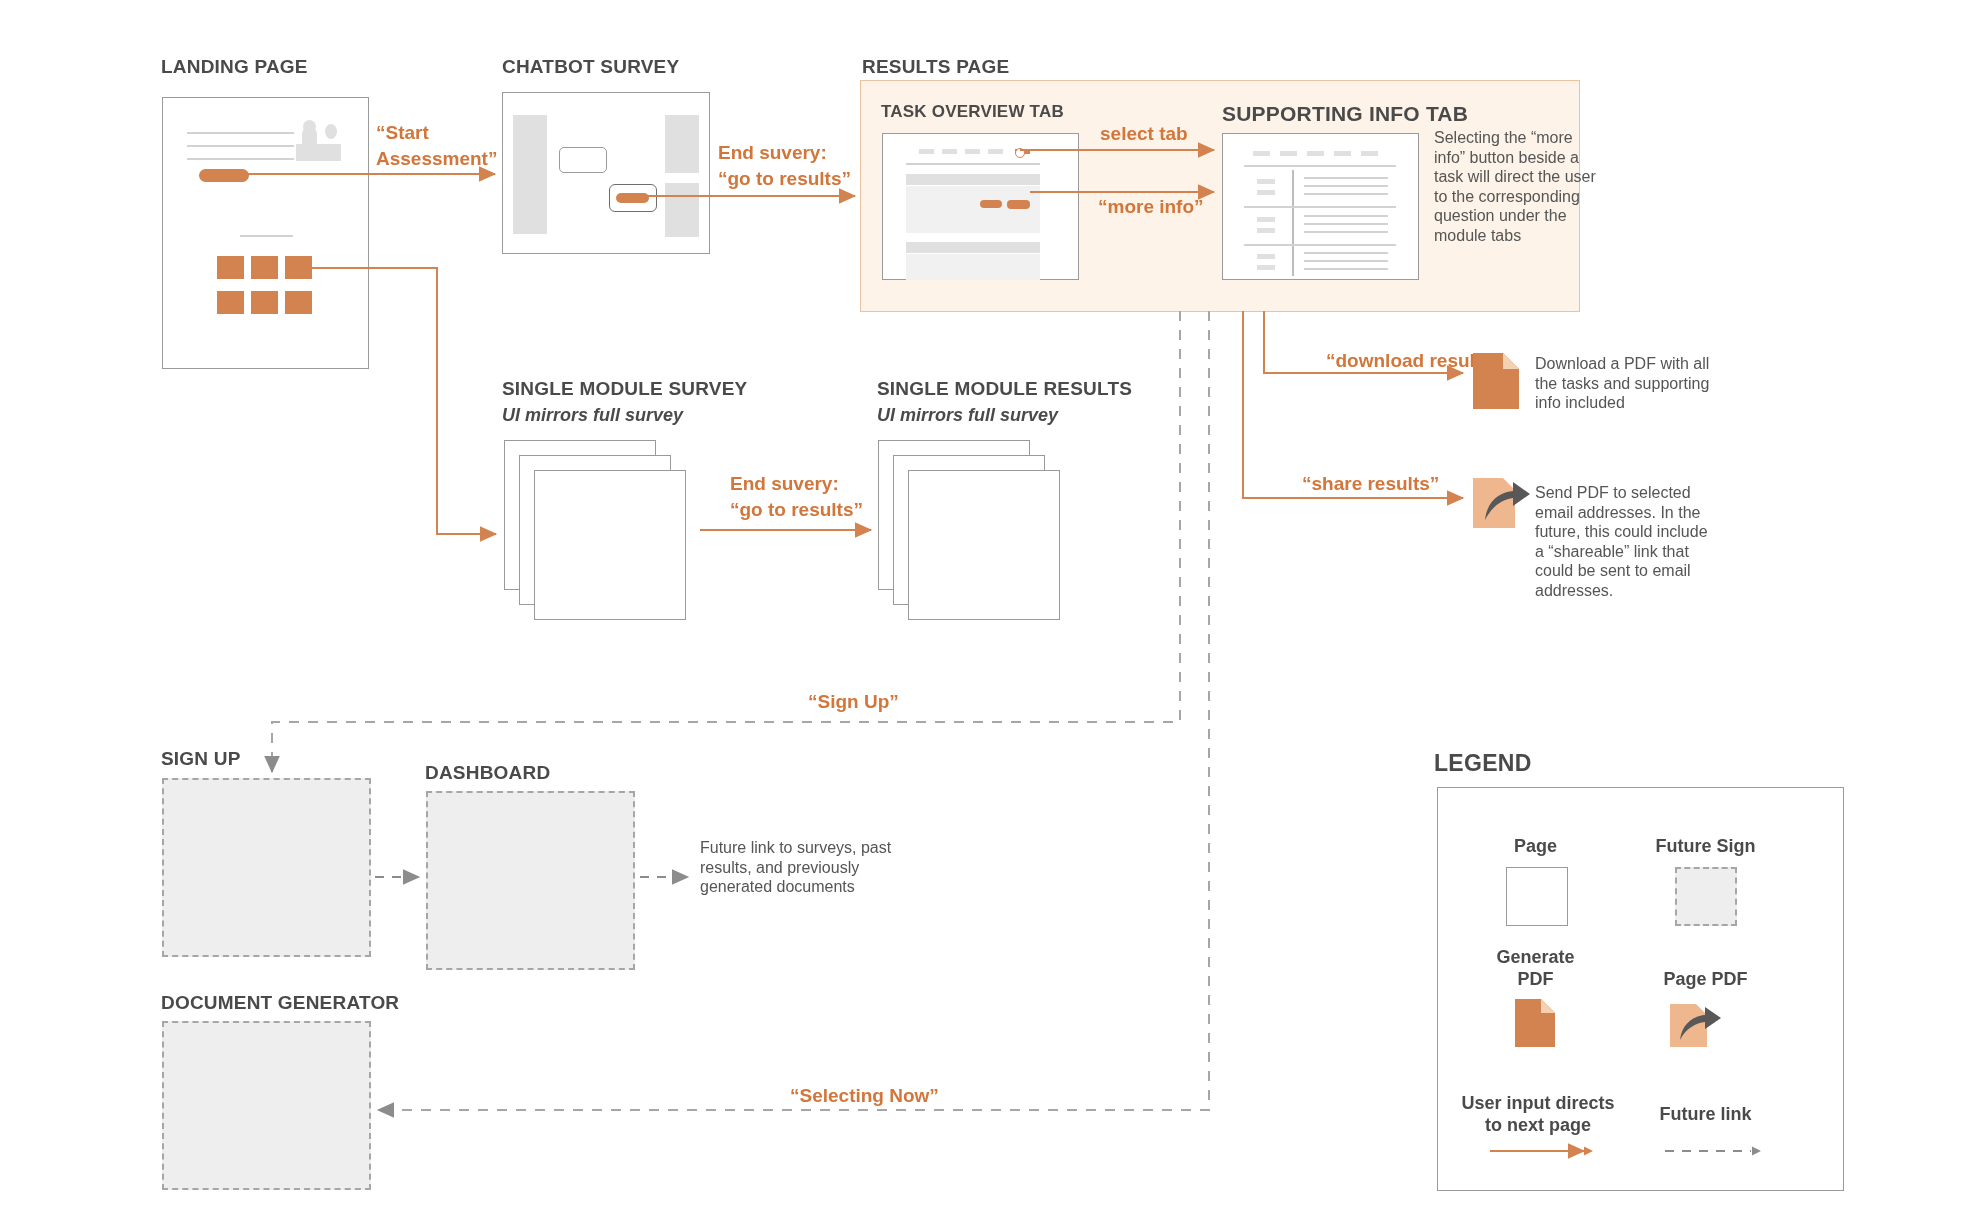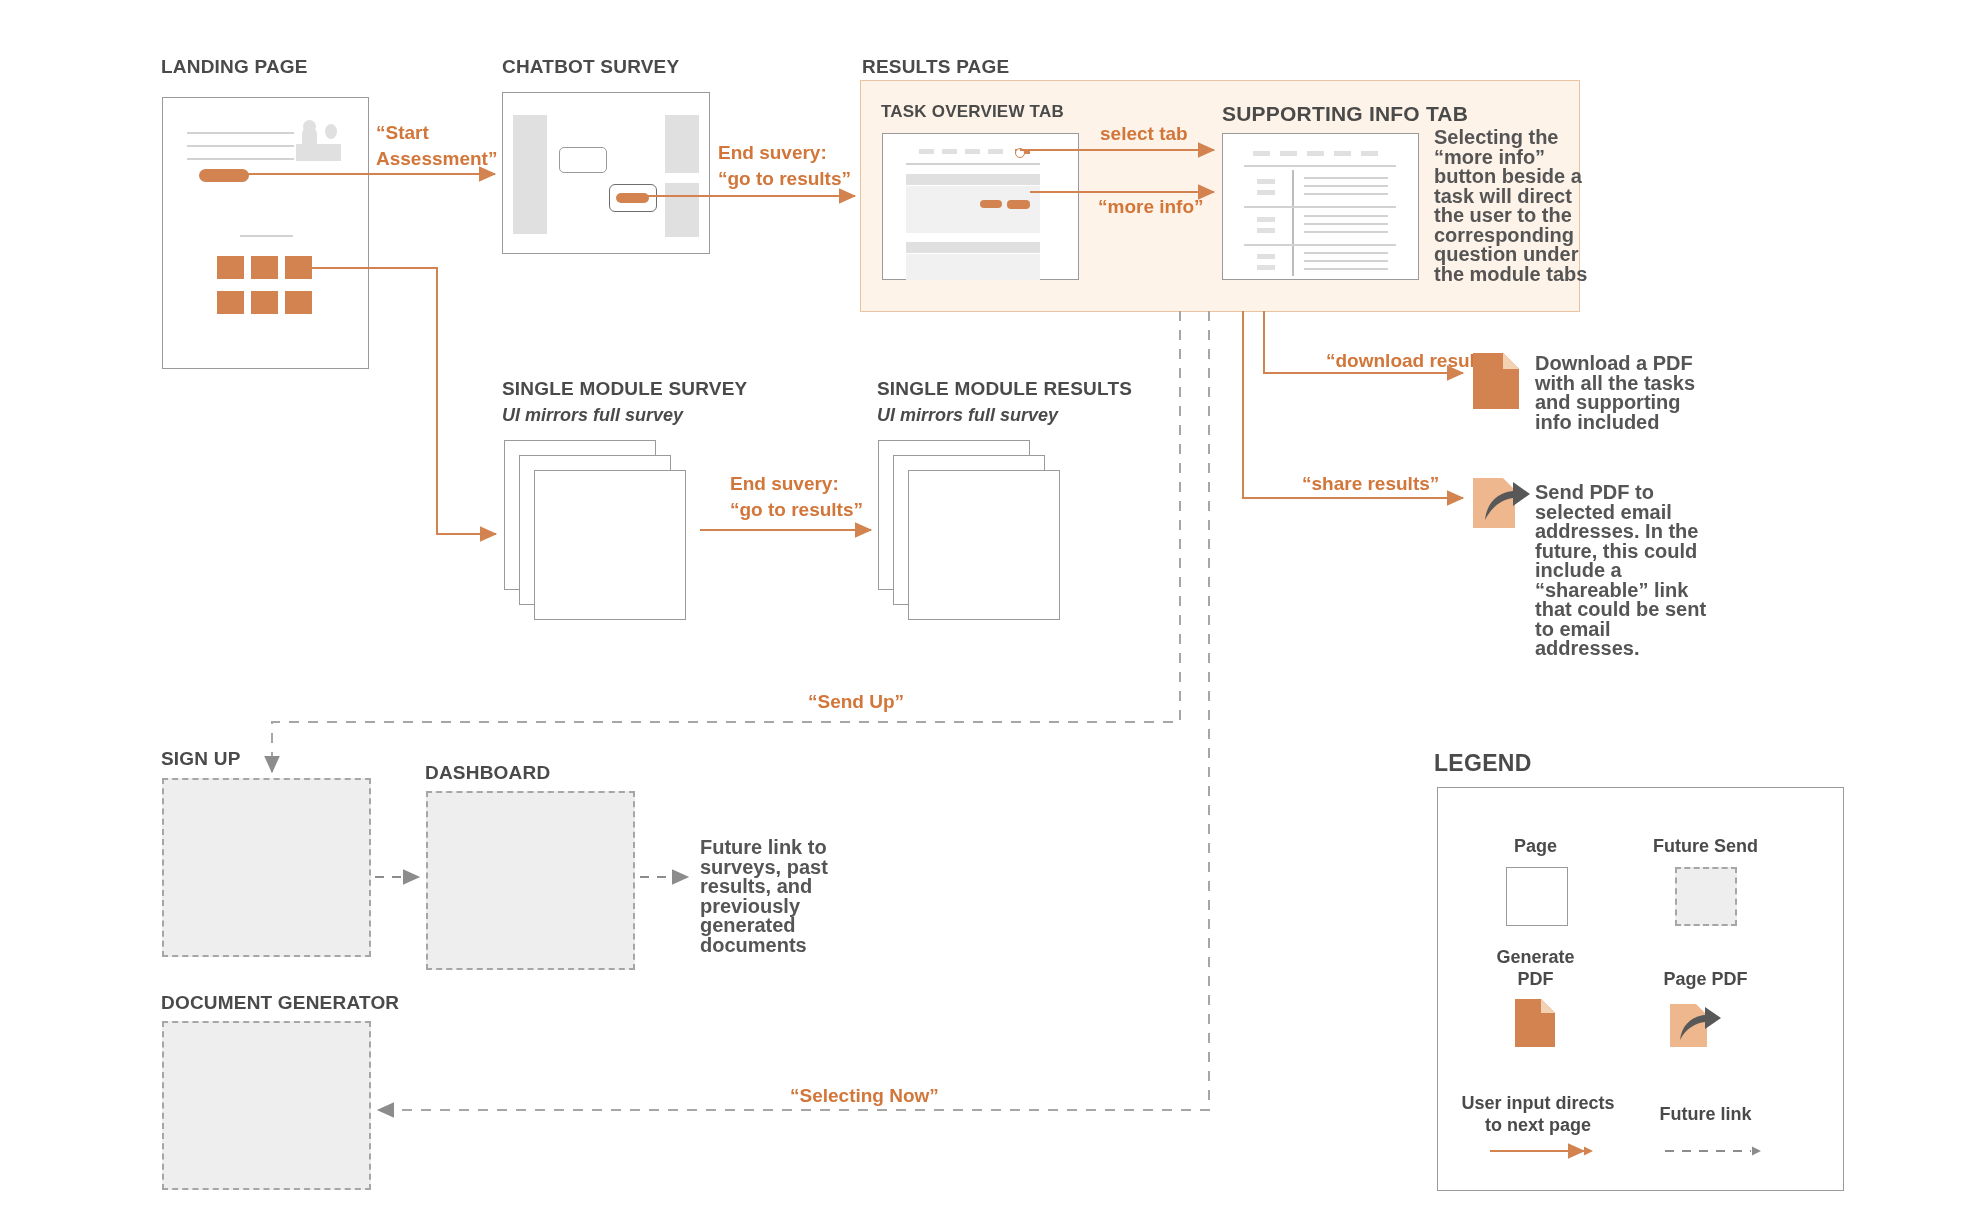--- a/index.html
+++ b/index.html
@@ -2,21 +2,21 @@
 <html><head>
 <meta charset="utf-8">
 <style>
   html,body{margin:0;padding:0;background:#ffffff;}
   body{width:1971px;height:1217px;position:relative;overflow:hidden;
        font-family:"Liberation Sans", sans-serif;color:#4d4d4d;}
   .abs{position:absolute;}
   .sec-title{font-size:19px;font-weight:700;letter-spacing:.2px;color:#4a4a4a;white-space:nowrap;}
   .sub-ital{font-size:18px;font-style:italic;font-weight:700;color:#4a4a4a;white-space:nowrap;}
   .or-label{color:#D2763A;font-size:19px;font-weight:700;line-height:26px;white-space:nowrap;}
-  .note{font-size:20px;line-height:19.5px;color:#555;font-weight:bold;}
+  .note{font-size:16px;line-height:19.5px;color:#555;}
   .note.w160{width:163px;}
   .note.w175{width:178px;}
   .note.w195{width:198px;}
   .page-box{background:#fff;border:1.4px solid #9a9a9a;}
   .fut-box{background:#eeeeee;border:2px dashed #a6a6a6;}
   .grey-blk{background:#e0e0e0;}
   .or-blk{background:#D2834F;}
   .line-g{background:#d2d2d2;}
   .line-g2{background:#bdbdbd;}
   svg{display:block;overflow:visible;}
@@ -142,21 +142,21 @@
 
 <div class="abs or-label" style="left:1100px;top:121px;">select tab</div>
 <div class="abs or-label" style="left:1098px;top:194px;">“more info”</div>
 
 <div class="abs or-label" style="left:730px;top:471px;">End suvery:</div>
 <div class="abs or-label" style="left:730px;top:497px;">“go to results”</div>
 
 <div class="abs or-label" style="left:1290px;top:348px;margin-left:36px;">“download results”</div>
 <div class="abs or-label" style="left:1302px;top:471px;">“share results”</div>
 
-<div class="abs or-label" style="left:808px;top:689px;">“Send Up”</div>
+<div class="abs or-label" style="left:808px;top:689px;">“Sign Up”</div>
 <div class="abs or-label" style="left:790px;top:1083px;">“Selecting Now”</div>
 
 <div class="abs note w175" style="left:1535px;top:354px;">Download a PDF with all the tasks and supporting info included</div>
 <div class="abs note w175" style="left:1535px;top:483px;">Send PDF to selected email addresses. In the future, this could include a “shareable” link that could be sent to email addresses.</div>
 
 <div class="abs" style="left:1473px;top:353px;">
   <svg width="46" height="56" viewBox="0 0 46 56">
     <path d="M0 0 H30 L46 16 V56 H0 Z" fill="#D2834F"></path>
     <path d="M30 0 L46 16 H30 Z" fill="#F3D2B4"></path>
   </svg>
@@ -202,21 +202,21 @@
 
   <path d="M640 877 L688 877" stroke="#8c8c8c" stroke-width="2" fill="none" stroke-dasharray="9 8" marker-end="url(#ar-gr)"></path>
 </svg>
 
 <div class="abs legend-title" style="left:1434px;top:750px;">LEGEND</div>
 <div class="abs legend-box" style="left:1437px;top:787px;width:405px;height:402px;">
 
   <div class="abs legend-cap" style="left:25px;top:47px;width:145px;">Page</div>
   <div class="abs" style="left:68px;top:79px;width:60px;height:57px;border:1.4px solid #9a9a9a;background:#fff;"></div>
 
-  <div class="abs legend-cap" style="left:185px;top:47px;width:165px;">Future Send</div>
+  <div class="abs legend-cap" style="left:185px;top:47px;width:165px;">Future Sign</div>
   <div class="abs" style="left:237px;top:79px;width:58px;height:55px;border:2px dashed #a6a6a6;background:#eeeeee;"></div>
 
   <div class="abs legend-cap" style="left:25px;top:158px;width:145px;">Generate</div>
   <div class="abs legend-cap" style="left:25px;top:180px;width:145px;">PDF</div>
   <div class="abs" style="left:77px;top:211px;">
     <svg width="40" height="48" viewBox="0 0 40 48">
       <path d="M0 0 H26 L40 14 V48 H0 Z" fill="#D2834F"></path>
       <path d="M26 0 L40 14 H26 Z" fill="#F3D2B4"></path>
     </svg>
   </div>

